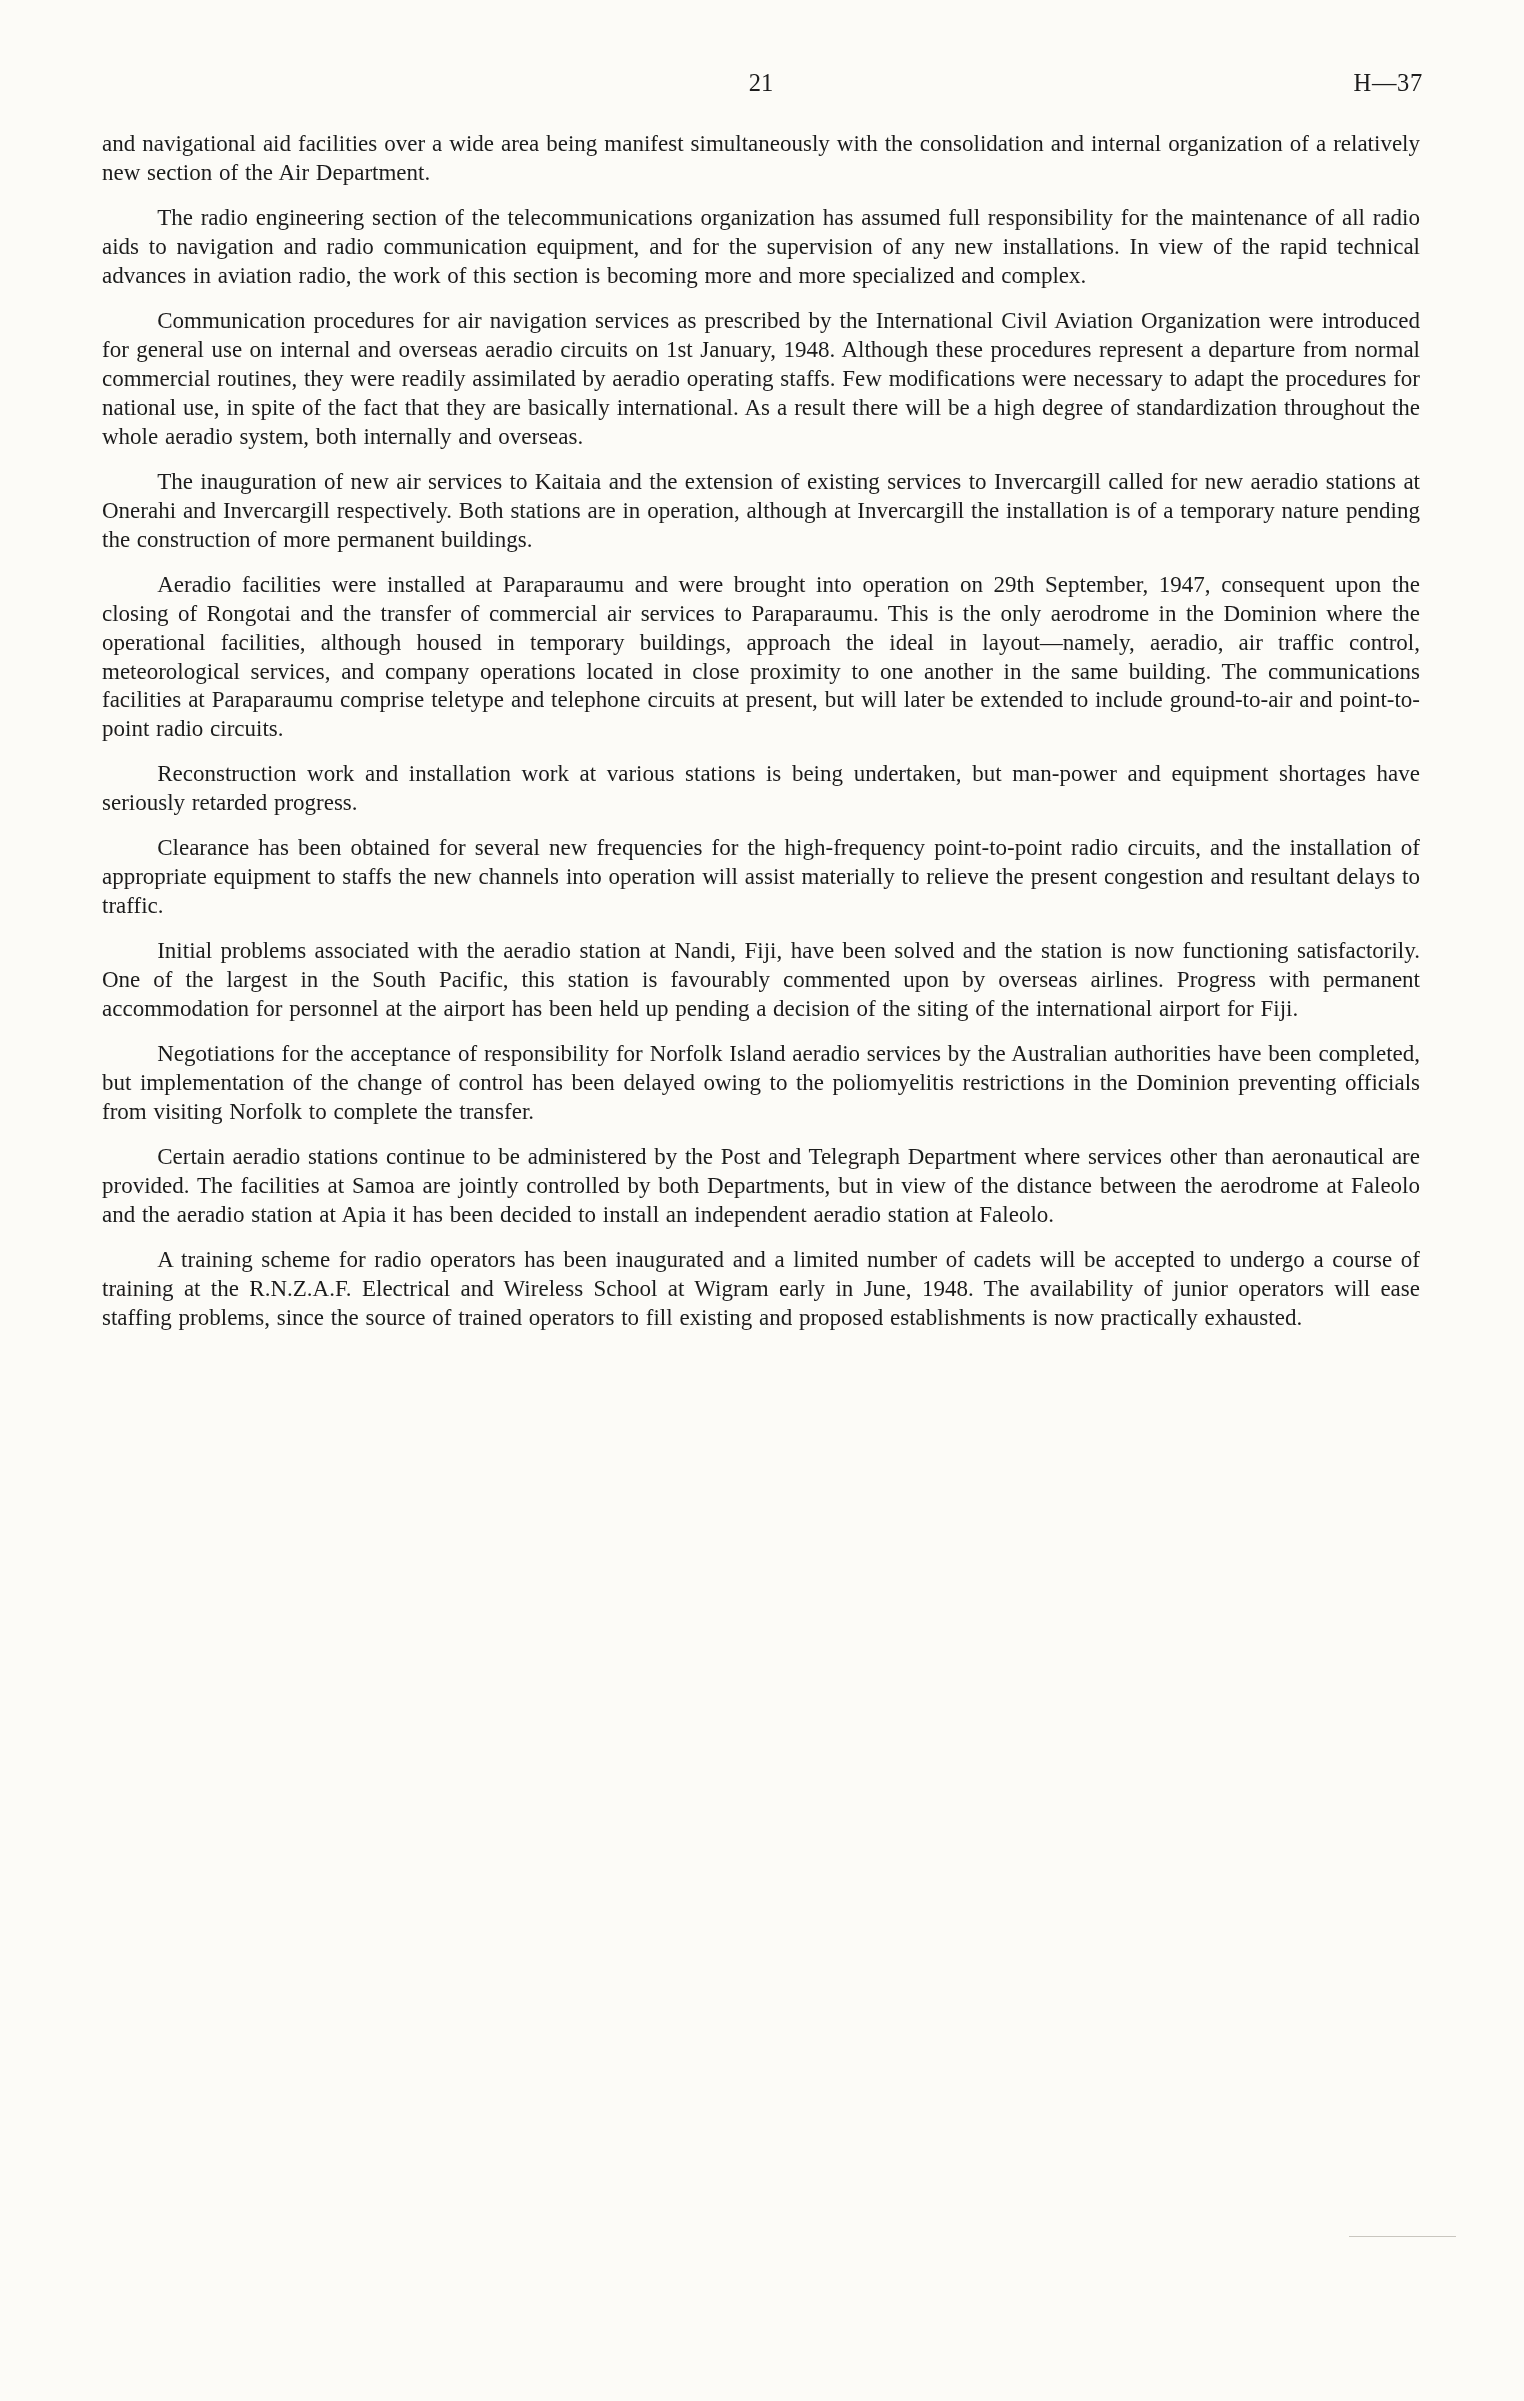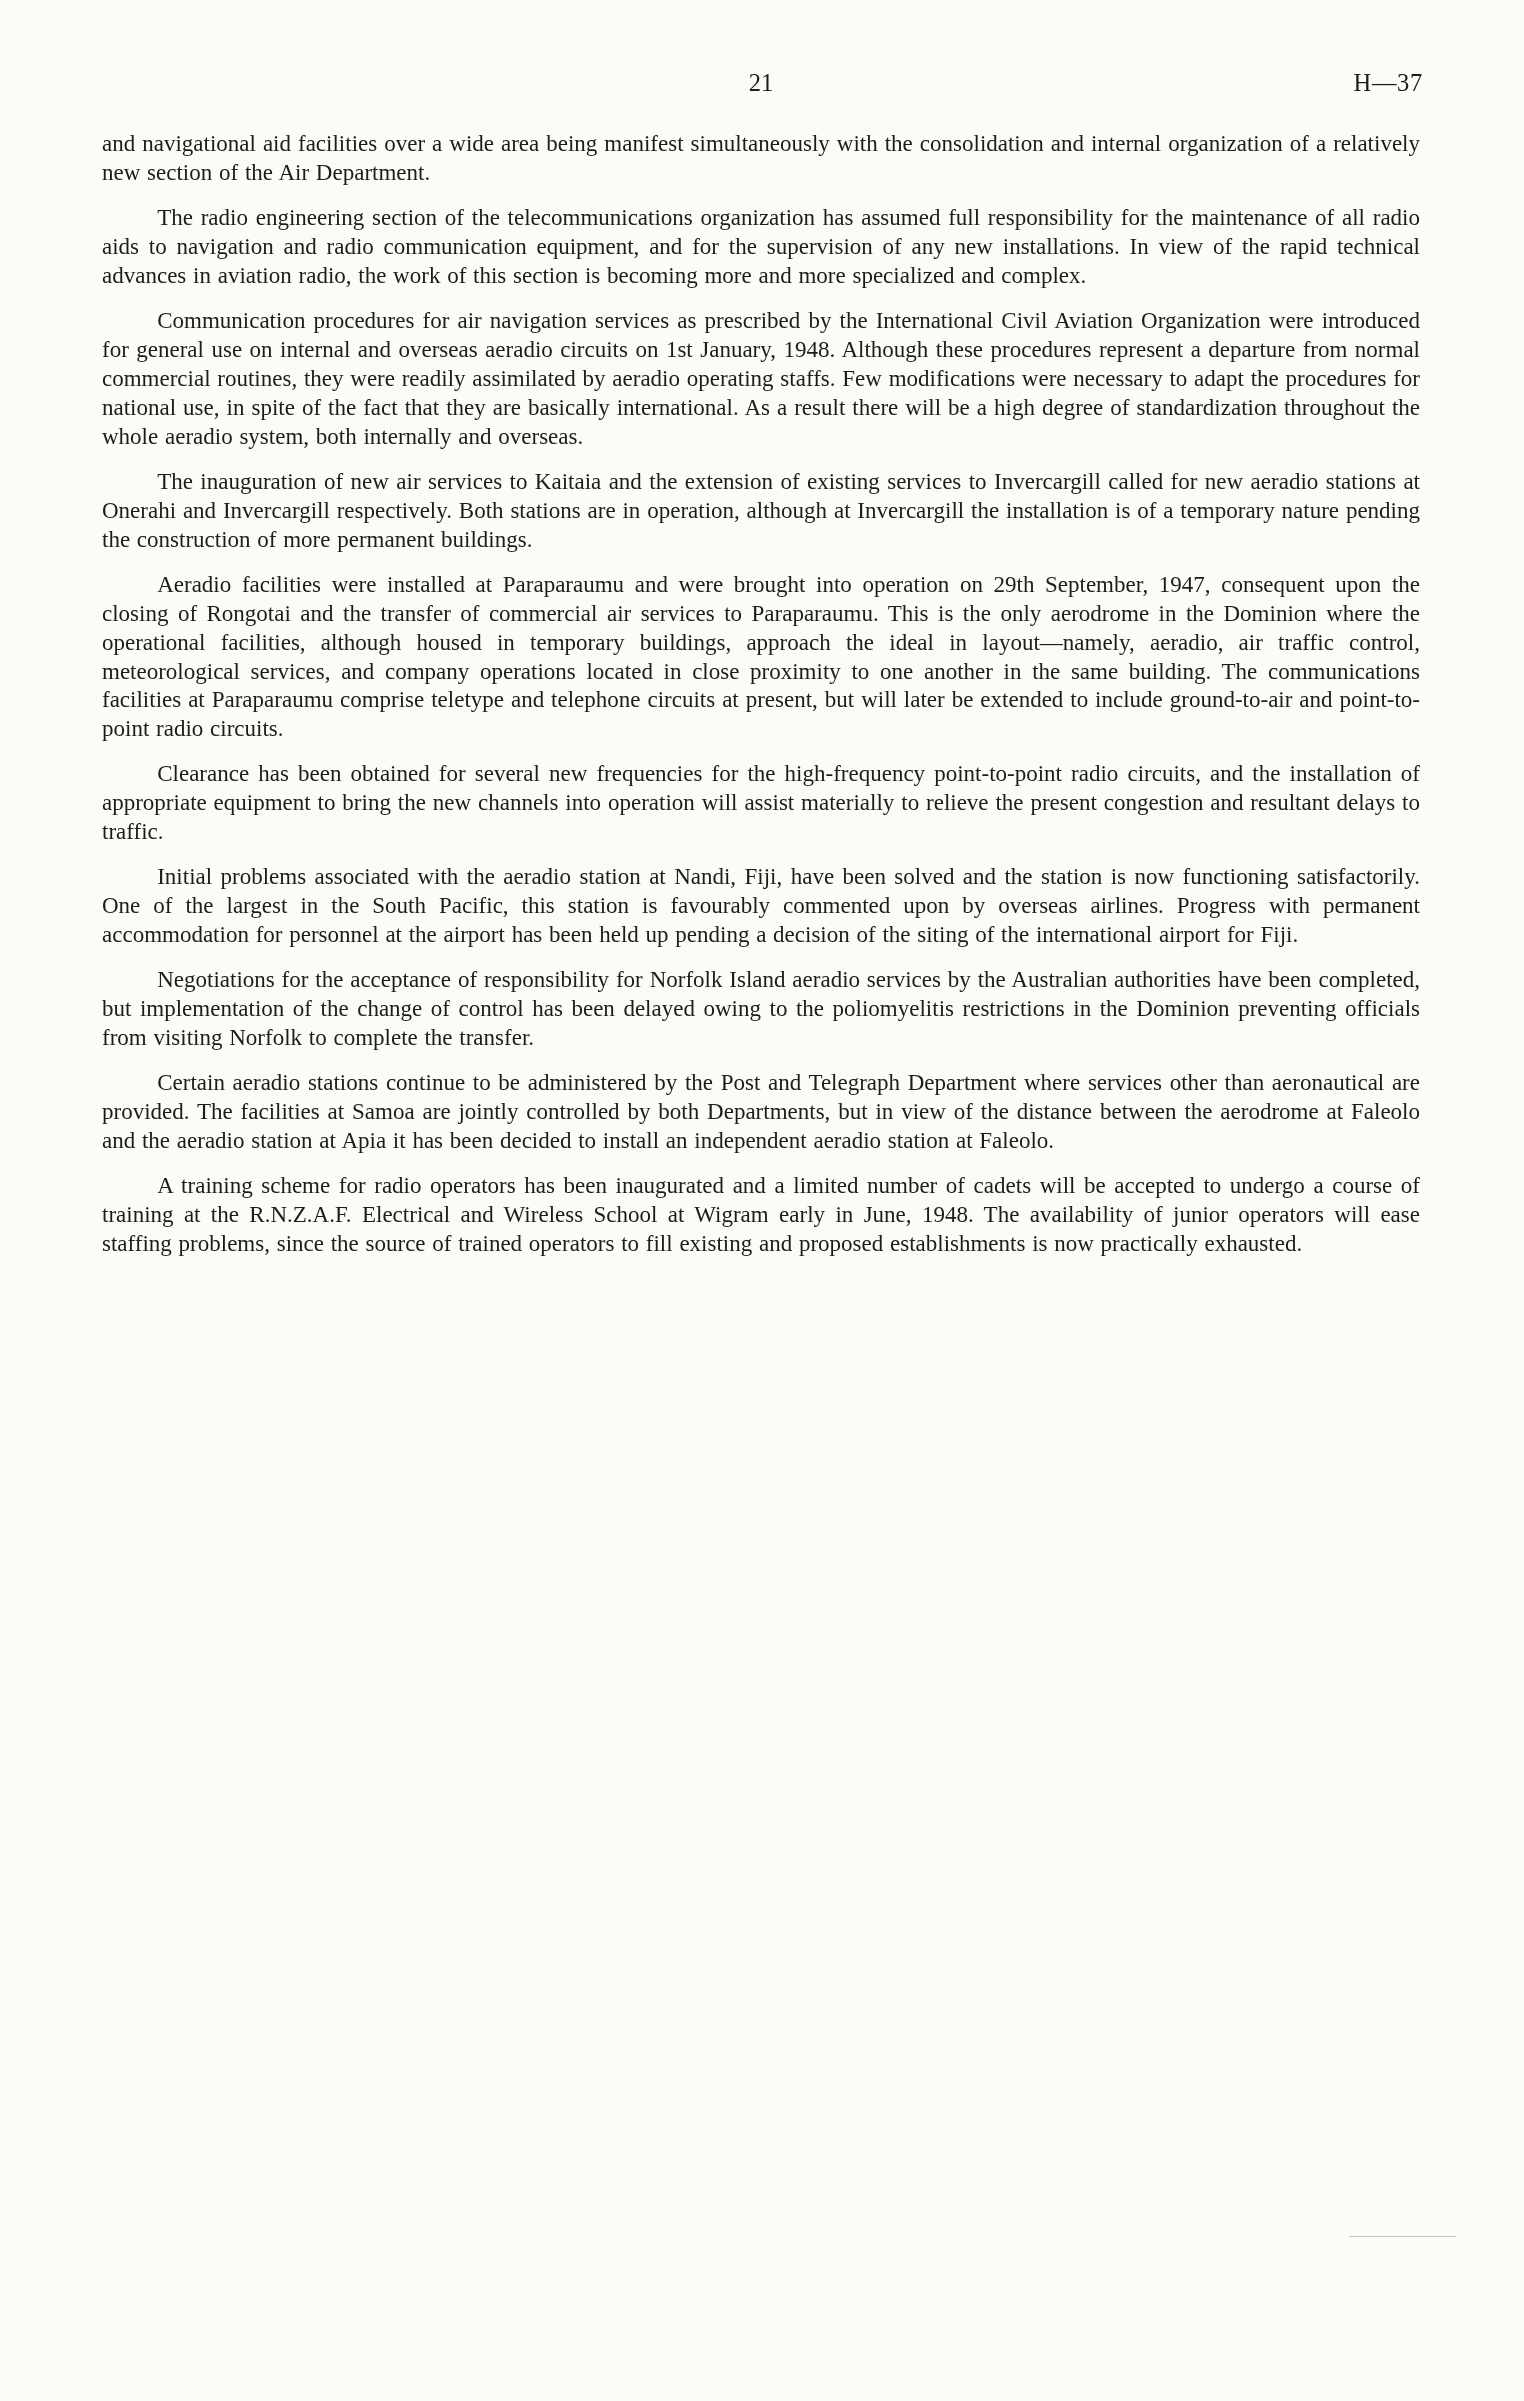--- a/index.html
+++ b/index.html
@@ -67,21 +67,22 @@
     <span class="page-number">21</span>
     <span class="doc-ref">H—37</span>
   </div>
 
   <div class="body-text">
     <p class="continuation">and navigational aid facilities over a wide area being manifest simultaneously with the consolidation and internal organization of a relatively new section of the Air Department.</p>
     <p>The radio engineering section of the telecommunications organization has assumed full responsibility for the maintenance of all radio aids to navigation and radio communication equipment, and for the supervision of any new installations.  In view of the rapid technical advances in aviation radio, the work of this section is becoming more and more specialized and complex.</p>
     <p>Communication procedures for air navigation services as prescribed by the International Civil Aviation Organization were introduced for general use on internal and overseas aeradio circuits on 1st January, 1948.  Although these procedures represent a departure from normal commercial routines, they were readily assimilated by aeradio operating staffs.  Few modifications were necessary to adapt the procedures for national use, in spite of the fact that they are basically international.  As a result there will be a high degree of standardization throughout the whole aeradio system, both internally and overseas.</p>
     <p>The inauguration of new air services to Kaitaia and the extension of existing services to Invercargill called for new aeradio stations at Onerahi and Invercargill respectively.  Both stations are in operation, although at Invercargill the installation is of a temporary nature pending the construction of more permanent buildings.</p>
     <p>Aeradio facilities were installed at Paraparaumu and were brought into operation on 29th September, 1947, consequent upon the closing of Rongotai and the transfer of commercial air services to Paraparaumu.  This is the only aerodrome in the Dominion where the operational facilities, although housed in temporary buildings, approach the ideal in layout—namely, aeradio, air traffic control, meteorological services, and company operations located in close proximity to one another in the same building.  The communications facilities at Paraparaumu comprise teletype and telephone circuits at present, but will later be extended to include ground-to-air and point-to-point radio circuits.</p>
-    <p>Clearance has been obtained for several new frequencies for the high-frequency point-to-point radio circuits, and the installation of appropriate equipment to bring the new channels into operation will assist materially to relieve the present congestion and resultant delays to traffic.</p>
+    <p>Reconstruction work and installation work at various stations is being undertaken, but man-power and equipment shortages have seriously retarded progress.</p>
+    <p>Clearance has been obtained for several new frequencies for the high-frequency point-to-point radio circuits, and the installation of appropriate equipment to staffs the new channels into operation will assist materially to relieve the present congestion and resultant delays to traffic.</p>
     <p>Initial problems associated with the aeradio station at Nandi, Fiji, have been solved and the station is now functioning satisfactorily.  One of the largest in the South Pacific, this station is favourably commented upon by overseas airlines.  Progress with permanent accommodation for personnel at the airport has been held up pending a decision of the siting of the international airport for Fiji.</p>
     <p>Negotiations for the acceptance of responsibility for Norfolk Island aeradio services by the Australian authorities have been completed, but implementation of the change of control has been delayed owing to the poliomyelitis restrictions in the Dominion preventing officials from visiting Norfolk to complete the transfer.</p>
     <p>Certain aeradio stations continue to be administered by the Post and Telegraph Department where services other than aeronautical are provided.  The facilities at Samoa are jointly controlled by both Departments, but in view of the distance between the aerodrome at Faleolo and the aeradio station at Apia it has been decided to install an independent aeradio station at Faleolo.</p>
     <p>A training scheme for radio operators has been inaugurated and a limited number of cadets will be accepted to undergo a course of training at the R.N.Z.A.F. Electrical and Wireless School at Wigram early in June, 1948.  The availability of junior operators will ease staffing problems, since the source of trained operators to fill existing and proposed establishments is now practically exhausted.</p>
   </div>
 
   <div class="scan-artifact"></div>
 
 </div>
 

